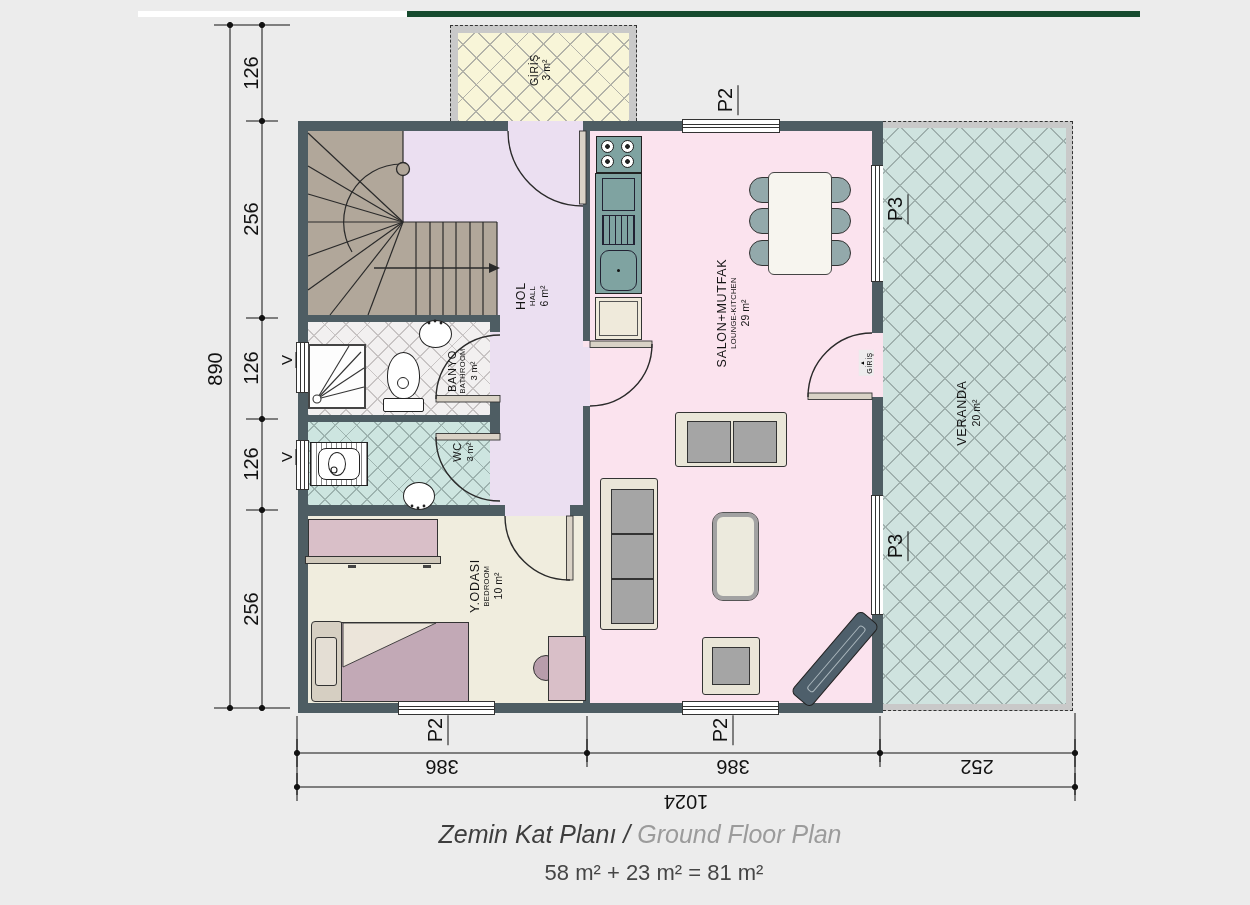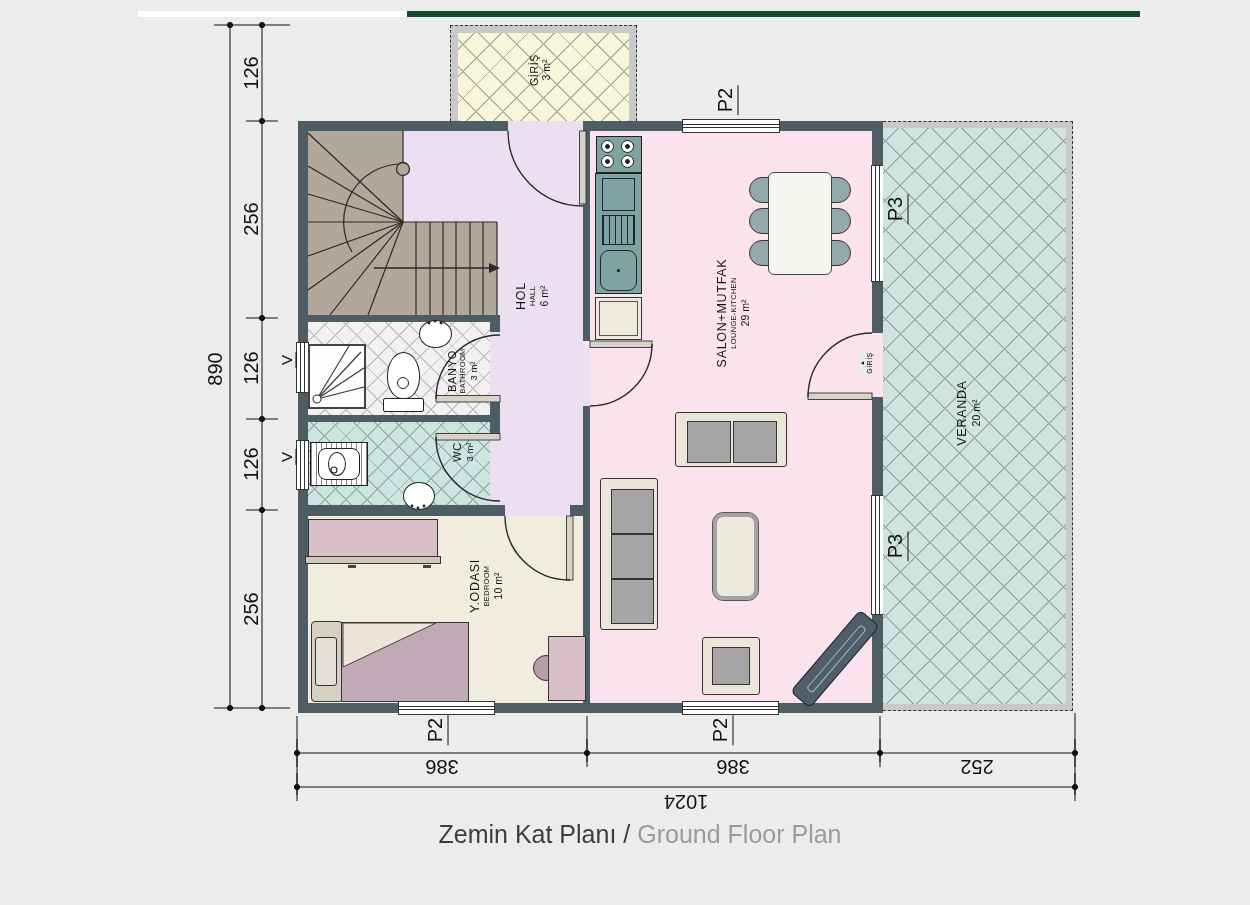--- a/index.html
+++ b/index.html
@@ -335,17 +335,18 @@
   <div class="dl" style="left:251px;top:219px;">256</div>
   <div class="dl" style="left:251px;top:368px;">126</div>
   <div class="dl" style="left:251px;top:464px;">126</div>
   <div class="dl" style="left:251px;top:609px;">256</div>
   <div class="dl" style="left:215px;top:369px;">890</div>
   <div class="db" style="left:442px;top:766px;">386</div>
   <div class="db" style="left:733px;top:766px;">386</div>
   <div class="db" style="left:977px;top:766px;">252</div>
   <div class="db" style="left:686px;top:801px;">1024</div>
 
-  <div class="title-line" style="left:640px;top:820px;">
+  <div class="title-line" style="left:640px;top:820px;font-style:italic;">
     <span class="tr">Zemin Kat Planı /</span><span class="en">Ground Floor Plan</span>
   </div>
+  <div class="area-line" style="left:654px;top:860px;">58 m² + 23 m² = 81 m²</div>
 
 </div>
 
 </body></html>

